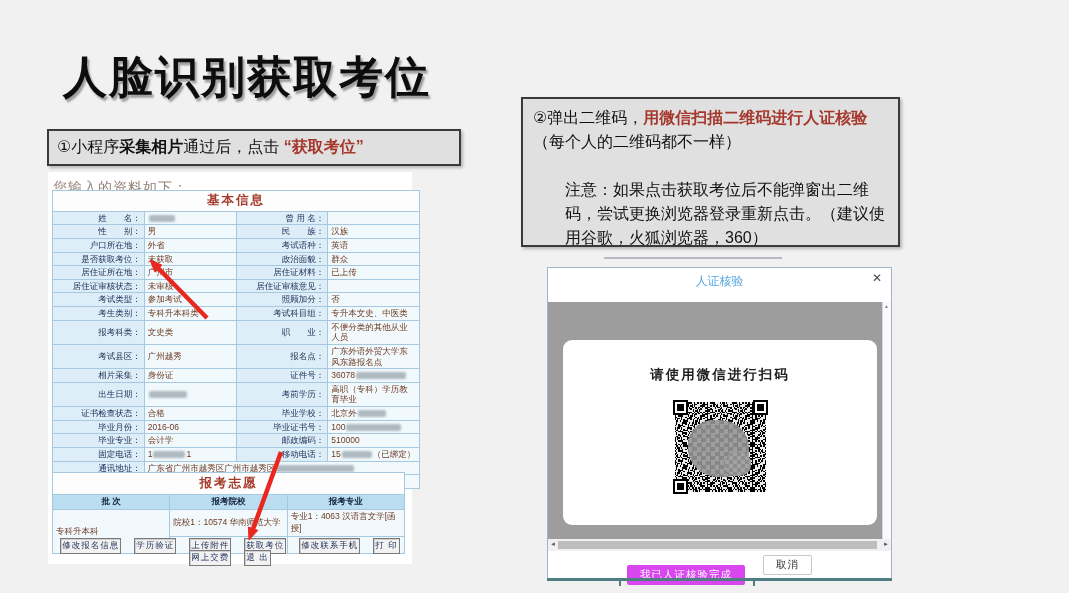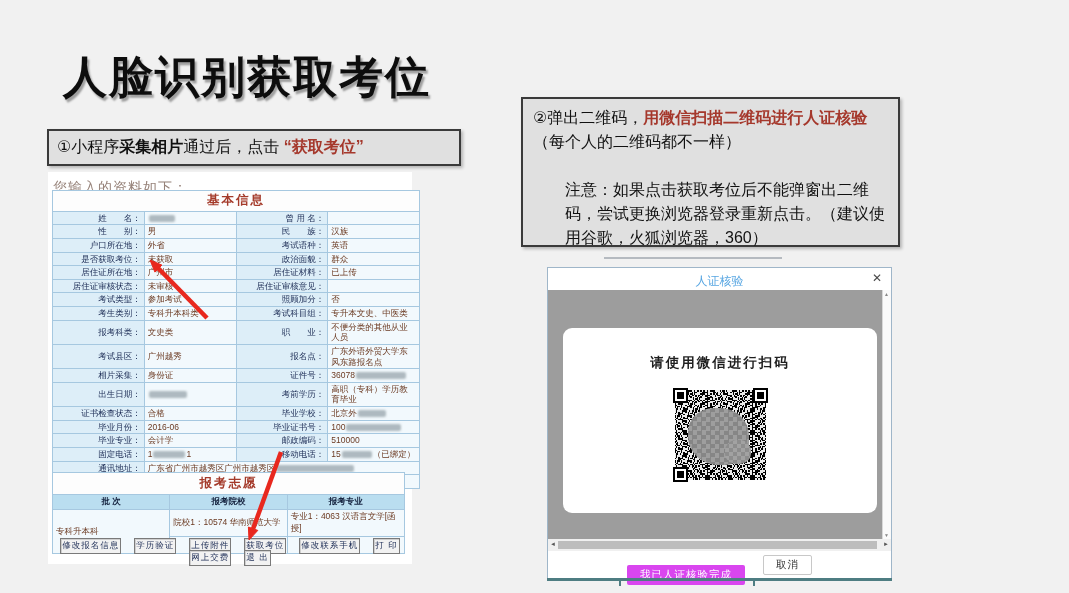--- a/index.html
+++ b/index.html
@@ -56,21 +56,21 @@
   
   #arrows{position:absolute;left:0;top:0;width:1069px;height:593px;pointer-events:none;z-index:6;}
 
   
   .behind-line{position:absolute;left:604px;top:257px;width:178px;height:2px;background:#b5bac0;}
   #dialog{position:absolute;left:547px;top:267px;width:345px;height:311px;background:#ffffff;
     border:1px solid #9fb6c9;box-sizing:border-box;z-index:10;}
   .dlg-titlebar{position:absolute;left:0;top:0;right:0;height:22px;background:#ffffff;}
   .dlg-title{position:absolute;left:0;right:0;top:5px;text-align:center;font-size:12px;color:#58a6e2;}
   .dlg-close{position:absolute;right:9px;top:4px;font-size:12px;color:#4a4a4a;cursor:pointer;line-height:1;}
-  .dlg-gray{position:absolute;left:0;right:0;top:22px;height:249px;background:#9d9d9d;}
+  .dlg-gray{position:absolute;left:0;right:0;top:34px;height:249px;background:#9d9d9d;}
   .vscroll{position:absolute;right:0;top:0;bottom:0;width:8px;background:#fafafa;border-left:1px solid #d8d8d8;}
   .vscroll .up{position:absolute;top:1px;left:1px;font-size:5px;color:#888;}
   .vscroll .down{position:absolute;bottom:1px;left:1px;font-size:5px;color:#888;}
   .dlg-card{position:absolute;left:15px;top:38px;width:314px;height:185px;background:#ffffff;border-radius:9px;}
   .scan-heading{position:absolute;left:0;right:0;top:26px;text-align:center;font-size:13.5px;
     font-weight:bold;color:#1f1f1f;letter-spacing:2px;}
   
   .qr-wrap{position:absolute;left:110px;top:60px;width:95px;height:94px;background:#fff;}
   .qr{position:absolute;inset:2px;
     background-image:repeating-conic-gradient(#0c0c0c 0% 25%,#f7f7f7 0% 50%),

